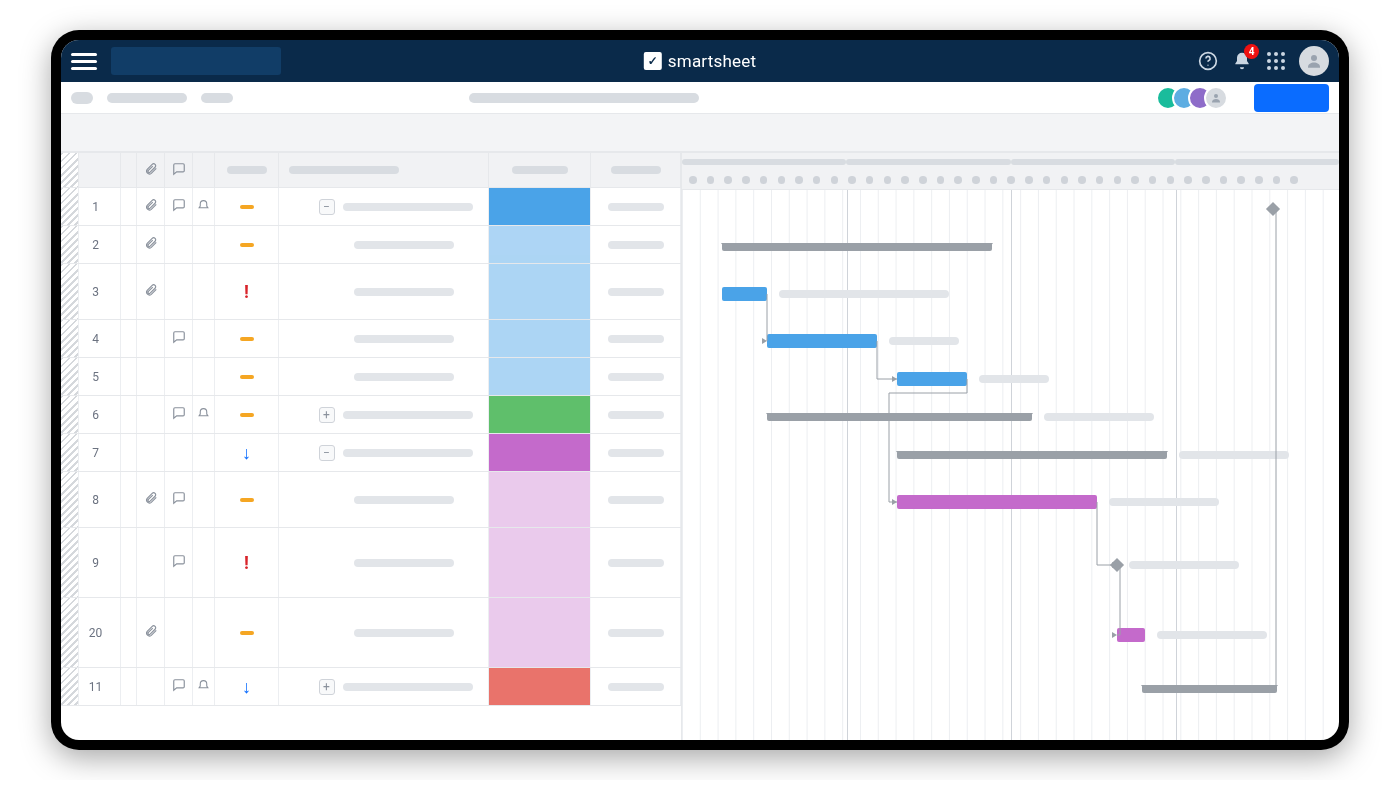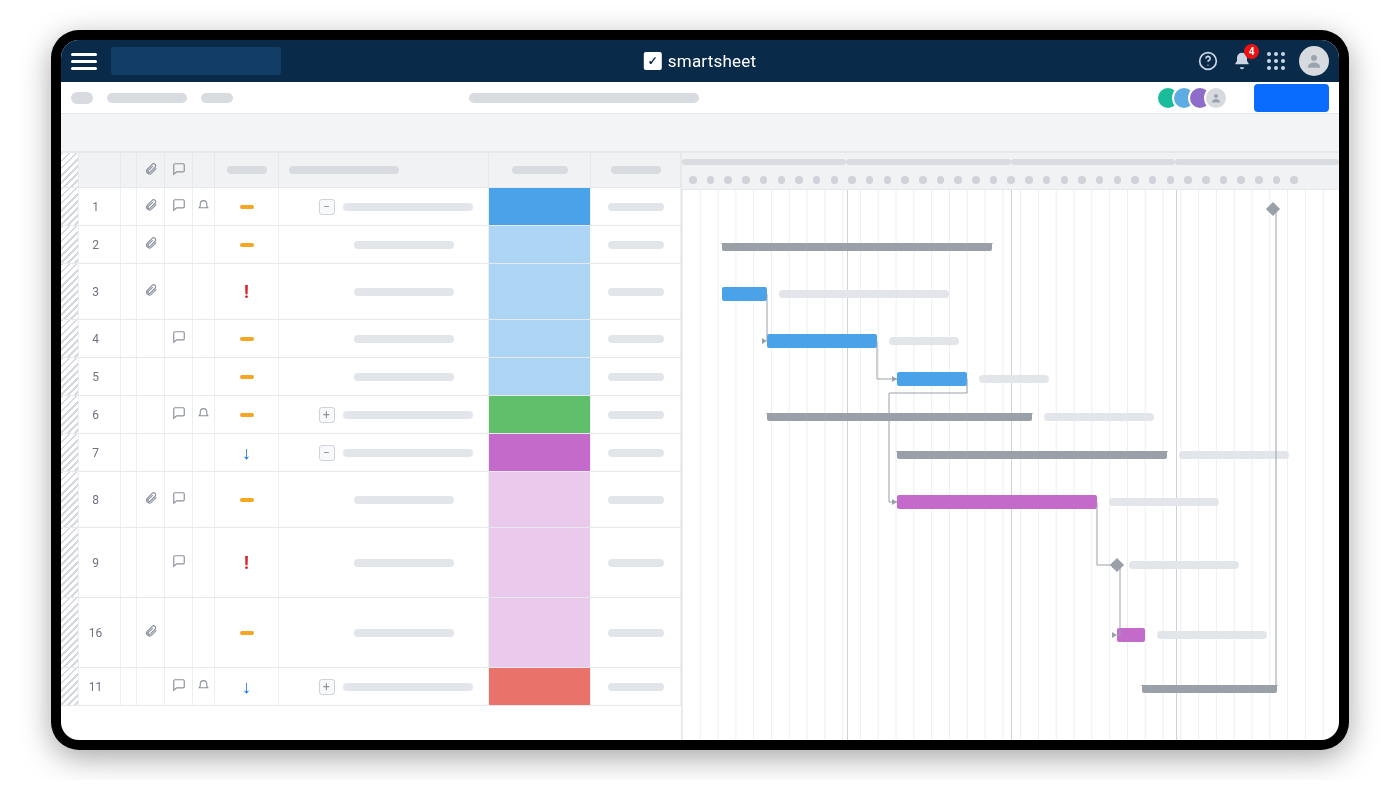--- a/index.html
+++ b/index.html
@@ -514,21 +514,21 @@
               <div class="c-task" style="padding-left: 40px;">
                 <div class="task-ph" style="width: 100px;"></div>
               </div>
               <div class="c-color" style="background: rgb(196, 106, 203); opacity: 0.35;"></div>
               <div class="c-end">
                 <div class="end-ph"></div>
               </div>
             </div>
             <div class="srow" style="height: 70px;">
               <div class="c-hatch"></div>
-              <div class="c-num">16</div>
+              <div class="c-num">20</div>
               <div class="c-exp"></div>
               <div class="c-attach">
                 <span class="ico"><svg width="14" height="14" viewBox="0 0 24 24" fill="none" stroke="currentColor" stroke-width="2">
                     <path d="M21 11l-8.5 8.5a5 5 0 0 1-7-7L14 4a3.5 3.5 0 0 1 5 5l-8.5 8.5a2 2 0 0 1-3-3L15 7"></path>
                   </svg></span>
               </div>
               <div class="c-comment"></div>
               <div class="c-remind"></div>
               <div class="c-status">
                 <div class="status-dash"></div>

